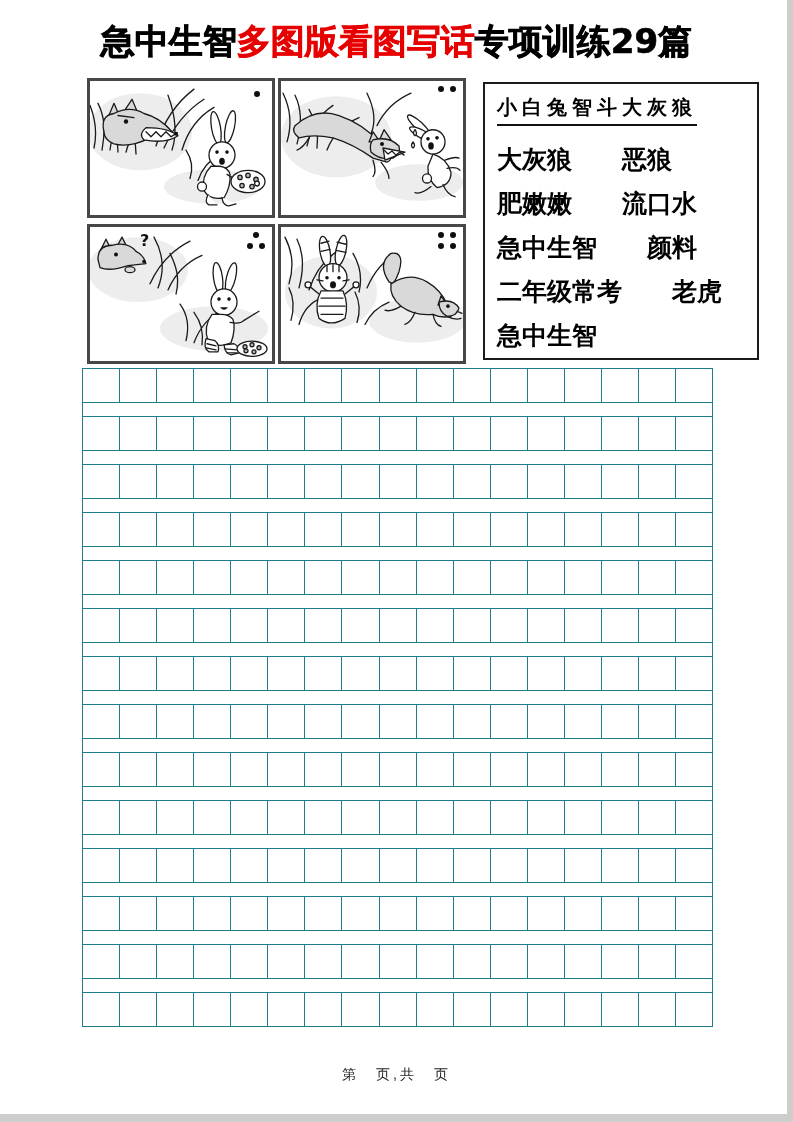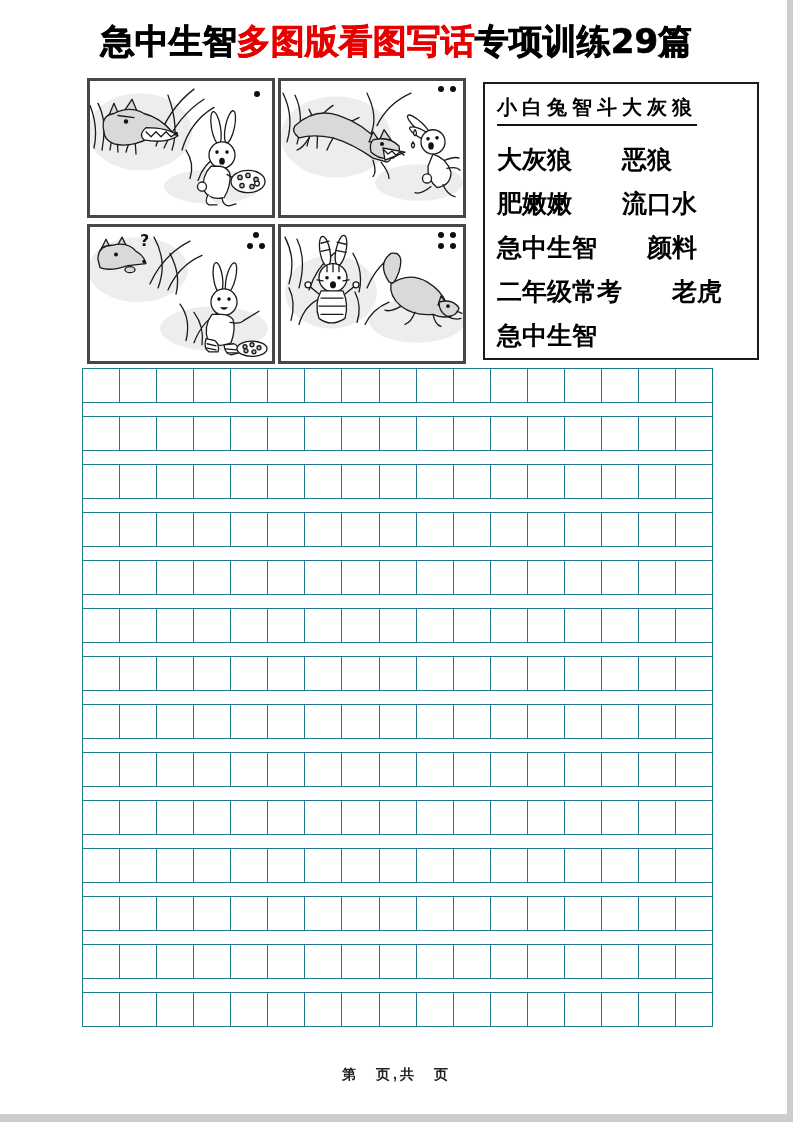--- a/index.html
+++ b/index.html
@@ -31,21 +31,21 @@
   
   .grid{position:absolute;left:82px;top:368px;width:629px;
         border-left:1.5px solid var(--teal);border-right:1.5px solid var(--teal);}
   .g-row{display:flex;height:33px;border-top:1.5px solid var(--teal);
          border-bottom:1.5px solid var(--teal);margin-bottom:13px;}
   .g-row:last-child{margin-bottom:0;}
   .g-cell{flex:1;border-right:1px solid var(--teal);}
   .g-cell:last-child{border-right:none;}
   
   .footer{position:absolute;top:1066px;left:0;width:100%;text-align:center;
-          font-size:14px;letter-spacing:3px;color:#222;font-weight:bold;}
+          font-size:14px;letter-spacing:3px;color:#222;}
   
   .edge-right{position:absolute;top:0;right:0;width:6px;height:100%;background:#cdcdcd;}
   .edge-bottom{position:absolute;left:0;bottom:0;width:100%;height:8px;background:#cdcdcd;}
   
   .art path,.art circle,.art ellipse{stroke:#1a1a1a;stroke-width:1.3;fill:none;
        stroke-linecap:round;stroke-linejoin:round;}
   .art .blob{fill:#ededed;stroke:none;}
   .art .gray{fill:#d9d9d9;}
   .art .white{fill:#ffffff;}
   .art .ink{fill:#111;stroke:none;}

